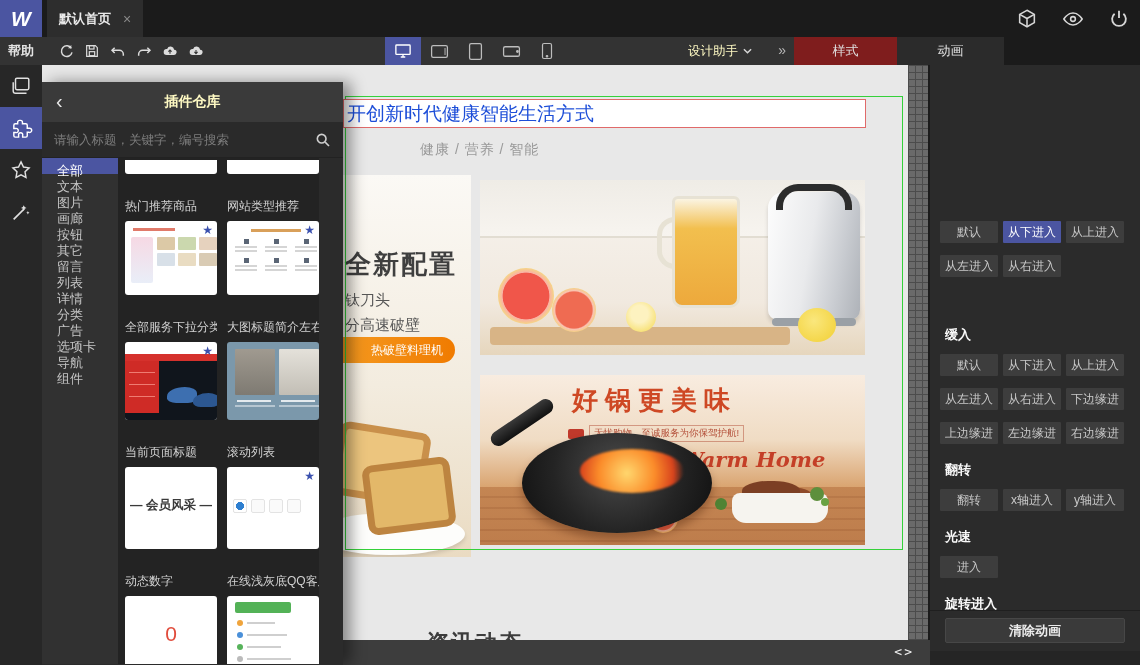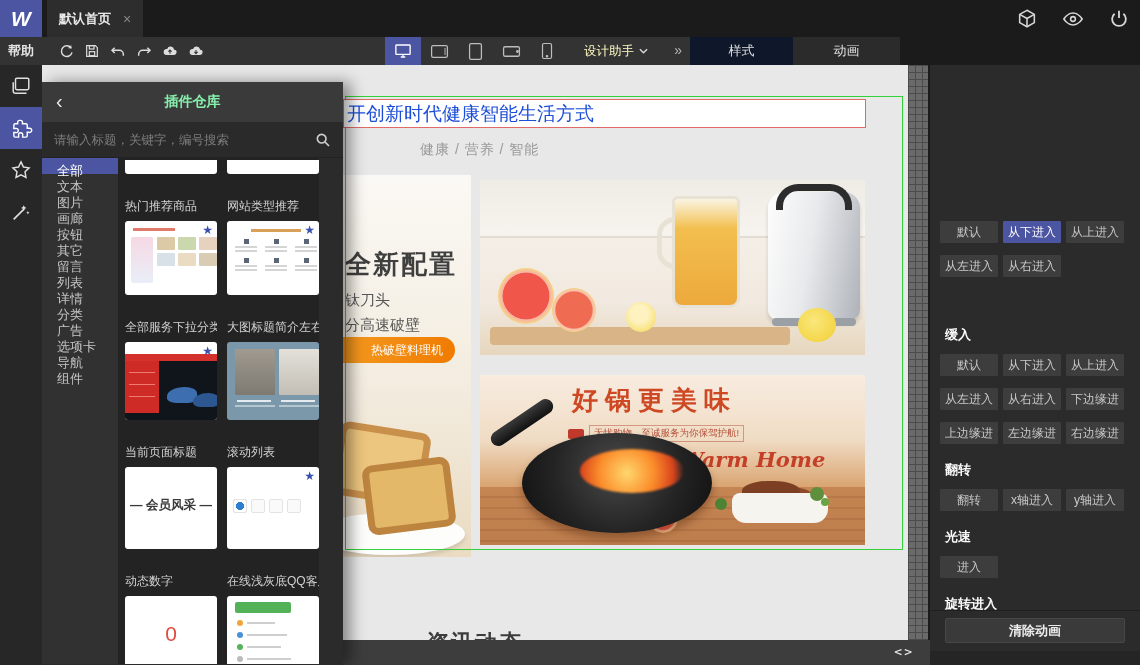--- a/index.html
+++ b/index.html
@@ -14,32 +14,32 @@
     color:#fff; font-weight:bold; font-style:italic; font-size:21px;
     display:flex; align-items:center; justify-content:center; }
   .doc-tab { position:absolute; left:47px; top:0; height:37px; background:#2d2d2d;
     display:flex; align-items:center; gap:12px; padding:0 12px; }
   .doc-tab .t { color:#eaeaea; font-size:13px; font-weight:bold; }
   .doc-tab .x { color:#8a8a8a; font-size:14px; }
   .top-icons { position:absolute; right:10px; top:0; height:37px; display:flex; align-items:center; gap:24px; }
   .tico { width:22px; height:22px; color:#d6d6d6; }
 
   
-  .toolbar { position:absolute; left:0; top:37px; width:900px; height:28px; background:#333; z-index:39; }
+  .toolbar { position:absolute; left:0; top:37px; width:1004px; height:28px; background:#333; z-index:39; }
   .help { position:absolute; left:8px; top:0; height:28px; line-height:28px; color:#e3e3e3; font-size:13px; font-weight:bold; }
   .tb-icons { position:absolute; left:58px; top:0; height:28px; display:flex; align-items:center; gap:10px; }
   .tbi { width:16px; height:16px; color:#dcdcdc; }
   .devices { position:absolute; left:385px; top:0; height:28px; display:flex; }
   .dev { width:36px; height:28px; display:flex; align-items:center; justify-content:center; color:#bdbdbd; }
   .dev.sel { background:#4b55a1; color:#fff; }
   .assistant { position:absolute; right:252px; top:0; height:28px; display:flex; align-items:center; gap:5px; color:#fef9c3; font-size:12.5px; }
   .more-btn { position:absolute; right:218px; top:0; height:28px; line-height:27px; color:#b9b9b9; font-size:14px; }
   .side-tabs { position:absolute; right:0; top:0; height:28px; display:flex; }
   .stab { width:103px; height:28px; line-height:28px; text-align:center; color:#e0e0e0; font-size:13px; }
-  .stab.style { background:#0f172a; }
+  .stab.style { background:#7f1d1d; }
   .stab.anim { width:107px; background:#2b2b2b; }
 
   
   .sidebar { position:absolute; left:0; top:65px; width:42px; height:600px; background:#272727; z-index:38; }
   .sb-item { width:42px; height:42px; display:flex; align-items:center; justify-content:center; color:#e0e0e0; }
   .sb-item.sel { background:#4b55a1; }
 
   
   .canvas { position:absolute; left:42px; top:65px; width:866px; height:575px; background:#e8e8e8; overflow:hidden; z-index:10; }
   .page { position:absolute; left:301px; top:0; width:565px; height:575px; }
@@ -107,21 +107,21 @@
     background-image:linear-gradient(#4c4c4c 1px,transparent 1px),linear-gradient(90deg,#4c4c4c 1px,transparent 1px);
     background-size:7px 7px; }
   .bottombar { position:absolute; left:42px; top:640px; width:888px; height:25px; background:#3d3d3d; z-index:12; }
   .code-toggle { position:absolute; right:16px; top:4px; color:#f2f2f2; font-size:13px; font-family:"DejaVu Sans Mono",monospace; letter-spacing:2px; }
 
   
   .plugin-panel { position:absolute; left:42px; top:82px; width:301px; height:583px; background:#2b2b2b;
     z-index:30; box-shadow:8px 0 14px rgba(0,0,0,.4); overflow:hidden; }
   .pp-head { position:relative; height:40px; background:#3a3a3a; display:flex; align-items:center; justify-content:center; }
   .pp-back { position:absolute; left:14px; top:8px; width:14px; height:22px; color:#e8e8e8; font-size:20px; line-height:22px; }
-  .pp-title { color:#86efac; font-size:14px; font-weight:bold; }
+  .pp-title { color:#fef9c3; font-size:14px; font-weight:bold; }
   .pp-search { position:relative; height:36px; background:#2a2a2a; border-bottom:1px solid #222; }
   .pp-search input { position:absolute; left:0; top:0; width:260px; height:36px; background:transparent; border:none; outline:none;
     color:#ddd; font-size:12.5px; padding:0 0 0 12px; font-family:inherit; }
   .pp-search input::placeholder { color:#7d7d7d; }
   .pp-search .mag { position:absolute; right:12px; top:10px; width:16px; height:16px; color:#cfcfcf; }
   .pp-body { display:flex; height:506px; }
   .cats { width:76px; background:#313131; }
   .cat { height:16px; line-height:26px; padding-left:15px; color:#c4c4c4; font-size:13px; }
   .cat.sel { background:#4b55a1; color:#fff; }
   .plist { width:201px; background:#232323; overflow:hidden; padding-top:2px; }

